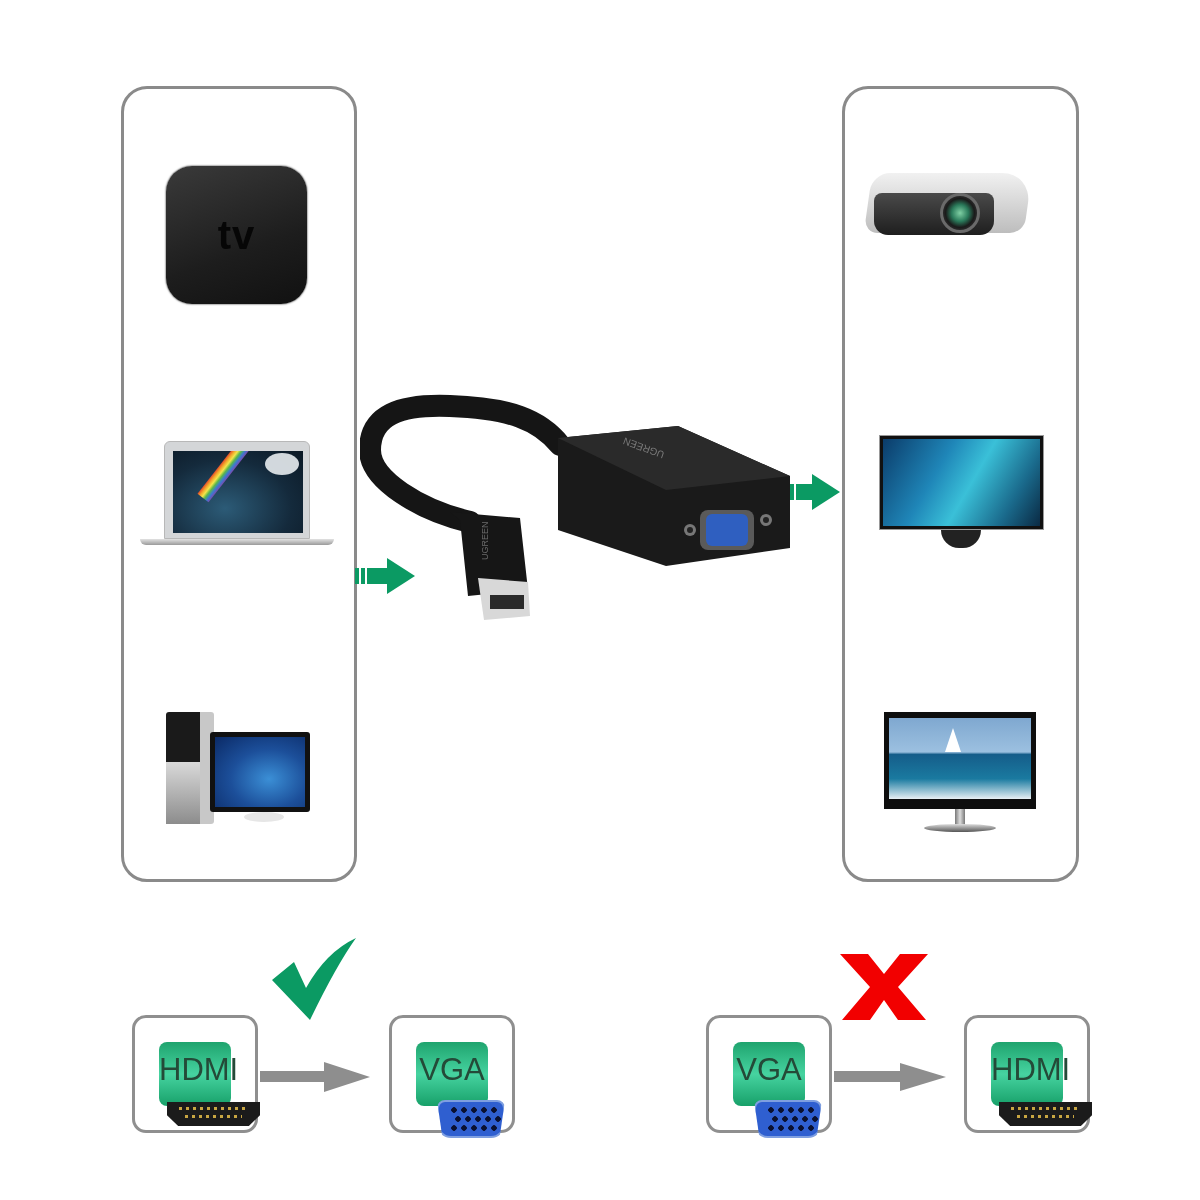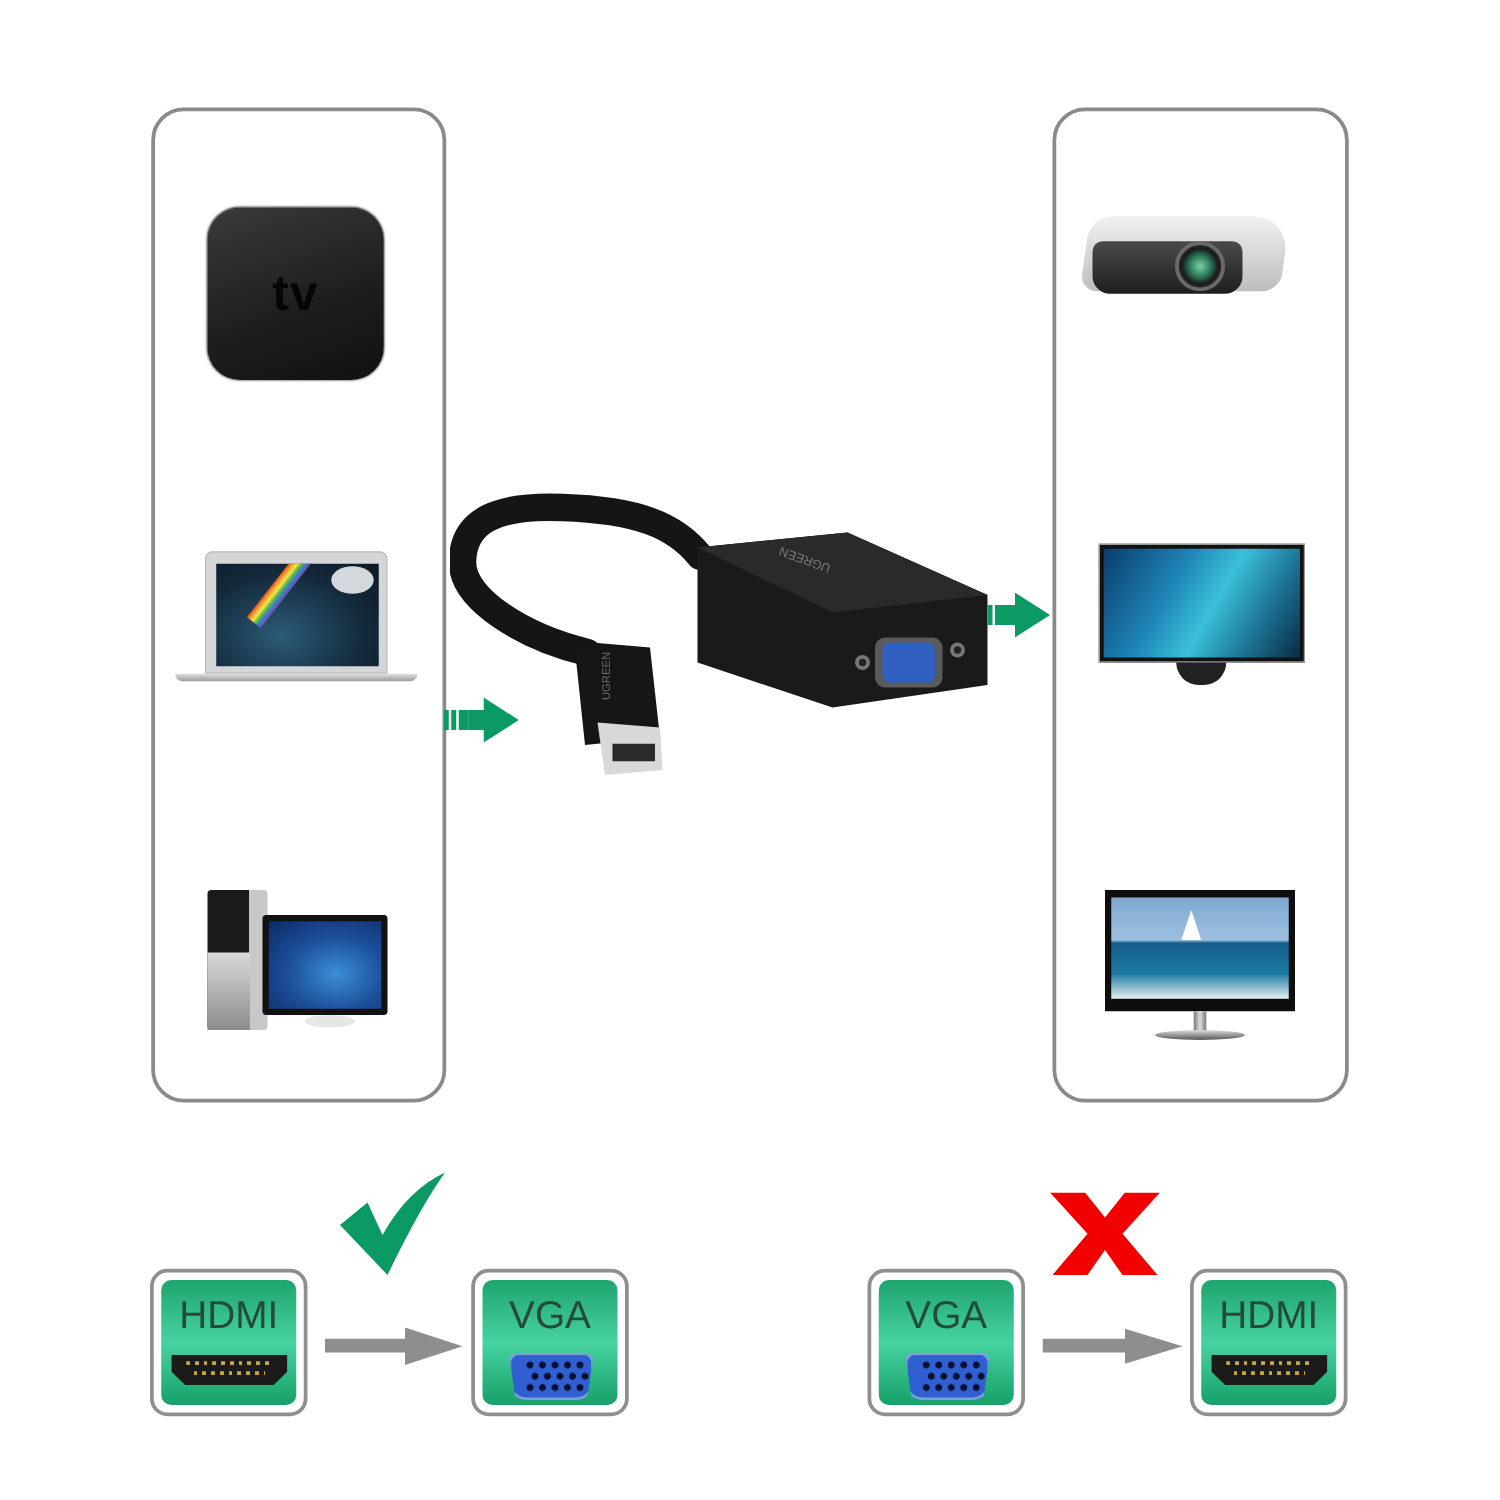--- a/index.html
+++ b/index.html
@@ -61,21 +61,21 @@
   
   #adapter { left: 360px; top: 390px; width: 440px; height: 240px; }
   #adapter svg { position:absolute; left:0; top:0; }
 
   
   .flow-arrow { position: absolute; }
   #arrow-in { left: 355px; top: 558px; }
   #arrow-out { left: 790px; top: 474px; }
 
   
-  .port-box { position: absolute; width: 126px; height: 118px; border: 3px solid #8f8f8f; border-radius: 14px; background: #fff; padding: 6px; }
+  .port-box { position: absolute; width: 126px; height: 118px; border: 3px solid #8f8f8f; border-radius: 14px; background: #fff; padding: 24px; margin-left: 12px; }
   .port-inner { width: 100%; height: 100%; border-radius: 8px;
     background: linear-gradient(#1fa46e 0%, #46d3a0 50%, #17a069 100%); position: relative; }
   .port-label { position: absolute; left: 0; right: 0; top: 10px; text-align: center; font-size: 31px; color: #244a38; letter-spacing: 0px; }
   .hdmi-shape { position:absolute; left: 8px; top: 60px; width: 93px; height: 24px; background: #1b1b1b;
     clip-path: polygon(0 0, 100% 0, 100% 55%, 88% 100%, 12% 100%, 0 55%); }
   .hdmi-shape .pins { position:absolute; left: 12px; right: 12px; height: 3px; background: repeating-linear-gradient(90deg, #c8a642 0 3px, transparent 3px 7px); }
   .vga-shape { position:absolute; left: 21px; top: 58px; width: 68px; height: 38px; background: #2f5fd0; border: 2px solid #7f9fe0; border-radius: 8px 8px 14px 14px;
     clip-path: polygon(0 0, 100% 0, 92% 100%, 8% 100%); }
   .vga-shape .row { position:absolute; height: 6px; background: radial-gradient(circle, #0a1030 0 2.5px, transparent 3px); background-size: 10px 6px; }
 

